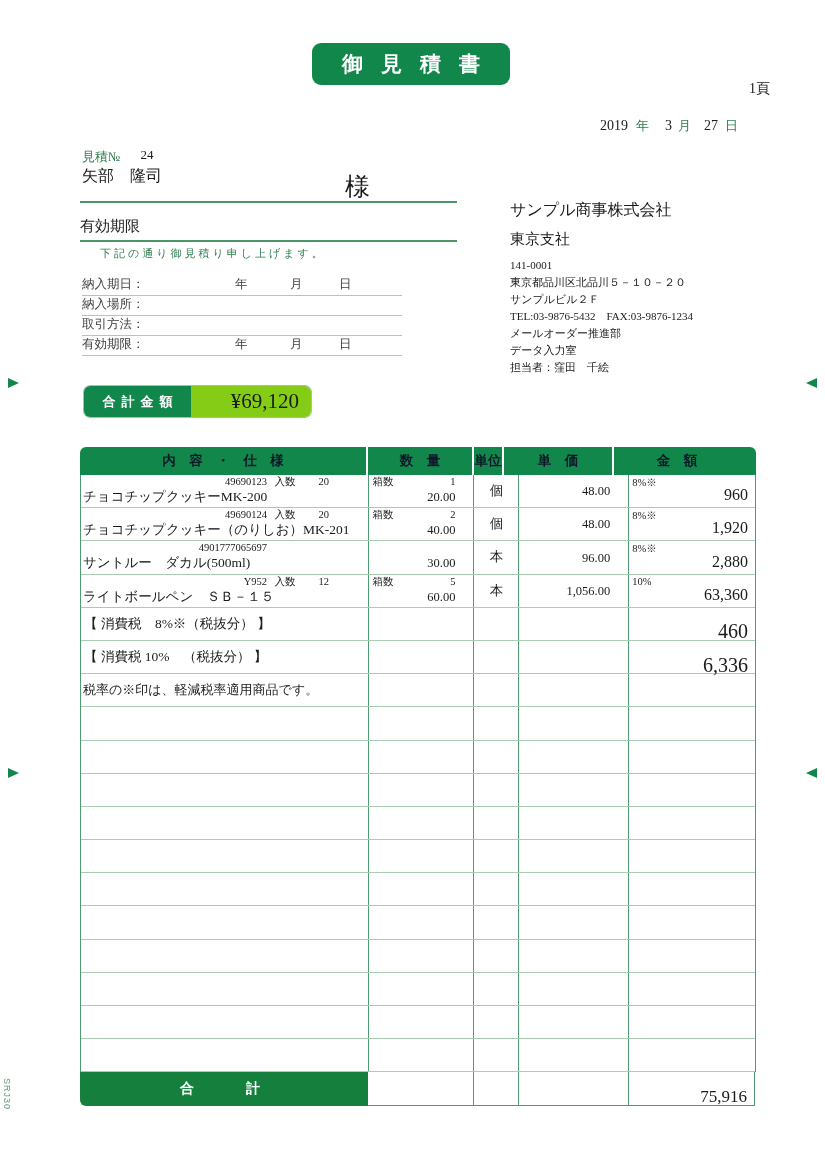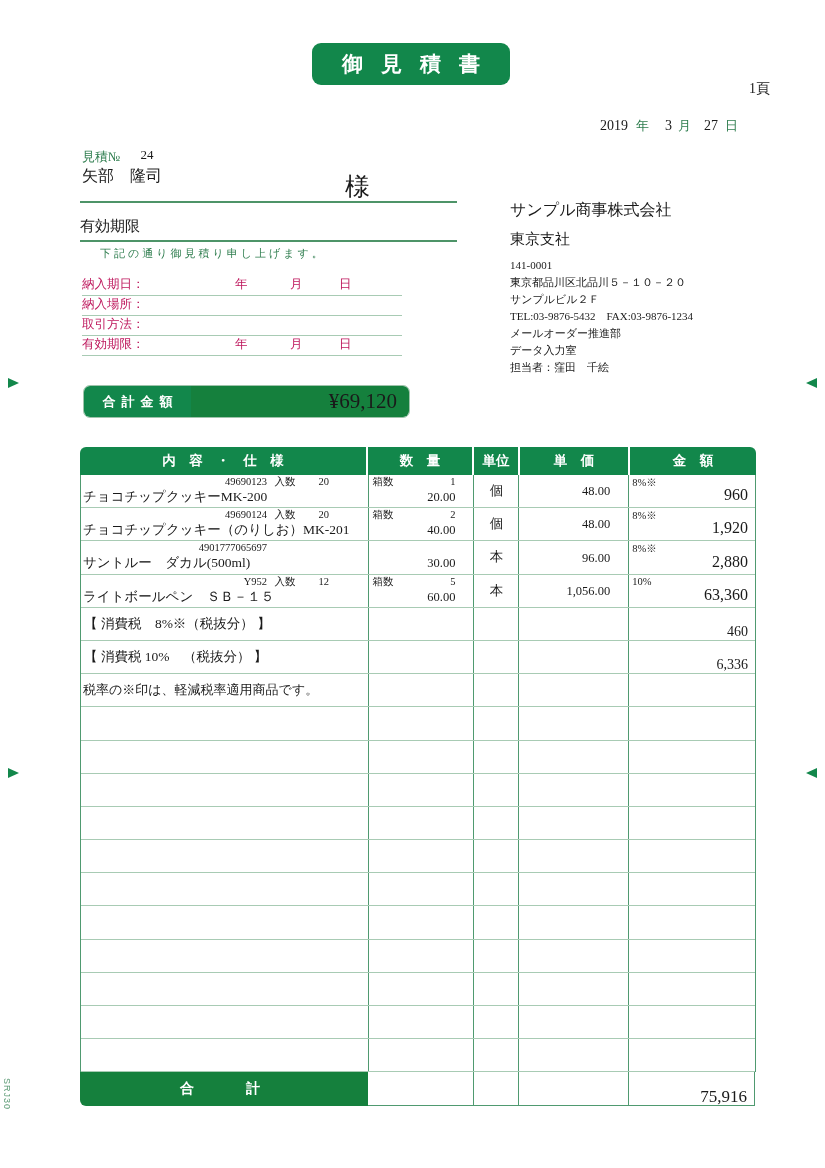--- a/index.html
+++ b/index.html
@@ -29,68 +29,68 @@
   .est-no b{color:#1a1a1a;font-weight:normal;font-size:13px;margin-left:20px;position:relative;top:-2px;}
   .cust-name{position:absolute;left:82px;top:166px;font-size:16px;}
   .honorific{position:absolute;left:345px;top:170px;font-size:25px;}
   .uline{position:absolute;left:80px;width:377px;border-top:2px solid #4d9468;}
   .uline.l1{top:201px;}
   .uline.l2{top:240px;}
   .subject{position:absolute;left:80px;top:217px;font-size:15px;}
   .greeting{position:absolute;left:100px;top:246px;font-size:11px;color:#2e7d4e;letter-spacing:3px;}
 
   
-  .terms{position:absolute;left:82px;top:276px;width:320px;color:#be185d;font-size:12.5px;}
+  .terms{position:absolute;left:82px;top:276px;width:320px;color:#404040;font-size:12.5px;}
   .terms .trow{position:relative;height:20px;}
   .terms .ymd span{position:absolute;top:0;}
   .terms .yy{left:153px;} .terms .mm{left:208px;} .terms .dd{left:257px;}
 
   
   .supplier{position:absolute;left:466px;top:200px;width:320px;margin-left:44px;}
   .supplier .company{font-size:16px;margin-bottom:9px;}
   .supplier .branch{font-size:15px;margin-bottom:8px;}
   .supplier .small{font-size:11px;line-height:17px;}
 
   
   .total-box{
-    position:absolute;left:83px;top:385px;width:327px;height:33px;
+    position:absolute;left:83px;top:385px;width:229px;height:33px;
     display:flex;border-radius:7px;overflow:hidden;border:1px solid #9fc3ab;box-sizing:border-box;
   }
   .total-box .lbl{
     flex:0 0 107px;background:#12874b;color:#fff;
     font-family:"Liberation Sans","DejaVu Sans",sans-serif;font-weight:bold;font-size:13px;
     letter-spacing:6px;text-indent:6px;display:flex;align-items:center;justify-content:center;
   }
   .total-box .val{
-    flex:1;background:#15803d;display:flex;align-items:center;justify-content:flex-end;
+    flex:1;background:#84cc16;display:flex;align-items:center;justify-content:flex-end;
     padding-right:12px;font-size:21px;
   }
 
   
   .mark{position:absolute;width:0;height:0;border-top:5px solid transparent;border-bottom:5px solid transparent;}
   .mark.right-pt{border-left:11px solid #12874b;}
   .mark.left-pt{border-right:11px solid #12874b;}
   .mk-l1{left:8px;top:378px;} .mk-l2{left:8px;top:768px;}
   .mk-r1{left:806px;top:378px;} .mk-r2{left:806px;top:768px;}
 
   .form-code{
     position:absolute;left:12px;top:1078px;color:#5b9a74;font-size:9px;
     font-family:"Liberation Sans","DejaVu Sans",sans-serif;letter-spacing:1px;
     transform:rotate(90deg);transform-origin:left top;white-space:nowrap;
   }
 
   
   .etable{position:absolute;left:80px;top:447px;width:676px;}
   .thead{
     display:flex;height:28px;background:#12874b;border-radius:6px 6px 0 0;overflow:hidden;
-    color:#ffffff;font-family:"Liberation Sans","DejaVu Sans",sans-serif;font-weight:bold;font-size:13.5px;
+    color:#0f172a;font-family:"Liberation Sans","DejaVu Sans",sans-serif;font-weight:bold;font-size:13.5px;
   }
   .thead .hc{display:flex;align-items:center;justify-content:center;box-sizing:border-box;border-right:2px solid #fff;}
   .thead .hc:last-child{border-right:none;}
-  .hc.c1{width:288px;} .hc.c2{width:106px;} .hc.c3{width:46px;} .hc.c4{width:110px;} .hc.c5{width:126px;}
+  .hc.c1{width:288px;} .hc.c2{width:106px;} .hc.c3{width:30px;} .hc.c4{width:110px;} .hc.c5{width:126px;}
 
   .tbody{border-left:1px solid #4f9a70;border-right:1px solid #4f9a70;box-sizing:border-box;}
   .trow{display:flex;height:33.2px;border-bottom:1px solid #a8cbb4;box-sizing:border-box;}
   .trow .tc{box-sizing:border-box;border-right:1px solid #4f9a70;position:relative;}
   .trow .tc:last-child{border-right:none;}
   .tc.c1{width:288px;} .tc.c2{width:106px;} .tc.c3{width:45px;} .tc.c4{width:110px;} .tc.c5{width:126px;}
 
   .subline{display:flex;font-size:10.5px;height:13px;line-height:13px;white-space:nowrap;}
   .subline .jan{flex:0 0 186px;text-align:right;}
   .subline .packl{flex:0 0 36px;text-align:center;}
@@ -98,21 +98,21 @@
   .nameline{font-size:13.5px;line-height:18px;padding-left:2px;white-space:nowrap;}
   .c2 .subline{padding:0 18px 0 4px;}
   .c2 .boxq{flex:1;text-align:right;}
   .c2 .qtyline{font-size:12.5px;text-align:right;padding-right:18px;line-height:18px;}
   .c3 .unit{position:absolute;inset:0;display:flex;align-items:center;justify-content:center;font-size:13.5px;}
   .c4 .price{position:absolute;right:18px;bottom:8px;font-size:12.5px;}
   .c5 .taxrate{position:absolute;left:3px;top:1px;font-size:10.5px;}
   .c5 .amount{position:absolute;right:7px;bottom:3px;font-size:16px;}
 
   .taxlabel{position:absolute;left:3px;top:0;bottom:0;display:flex;align-items:center;font-size:13.5px;white-space:nowrap;}
-  .c5 .amount-mid{position:absolute;right:7px;top:16px;bottom:0;display:flex;align-items:center;font-size:14px;}
+  .c5 .amount-mid{position:absolute;right:7px;top:16px;bottom:0;display:flex;align-items:center;font-size:20px;}
   .notetext{position:absolute;left:2px;top:0;bottom:0;display:flex;align-items:center;font-size:13px;white-space:nowrap;}
 
   .tfoot{display:flex;height:34px;}
   .tfoot .f1{
     width:288px;background:#15803d;color:#fff;border-radius:0 0 0 6px;
     font-family:"Liberation Sans","DejaVu Sans",sans-serif;font-weight:bold;font-size:14px;
     display:flex;align-items:center;justify-content:center;letter-spacing:8px;box-sizing:border-box;
   }
   .tfoot .fc{box-sizing:border-box;border-right:1px solid #4f9a70;border-bottom:1px solid #4f9a70;background:#fff;position:relative;}
   .tfoot .f2{width:106px;} .tfoot .f3{width:45px;} .tfoot .f4{width:110px;border-left:0;}

